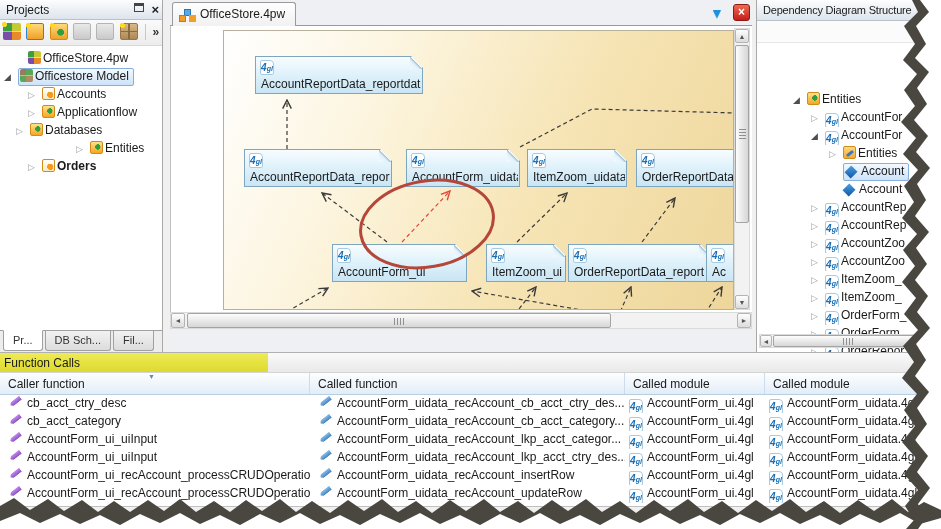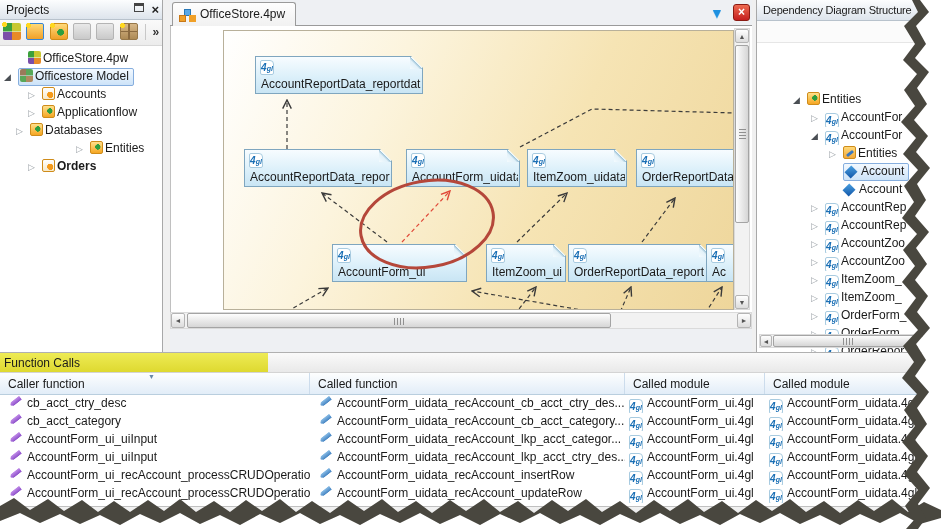--- a/index.html
+++ b/index.html
@@ -183,20 +183,21 @@
     </div>
     <div id="left-tree">
         <div class="trow" style="padding-left: 14px;"><span class="exp"></span><span class="ticon fproj"></span><span class="tlabel">OfficeStore.4pw</span></div>
         <div class="trow" style="padding-left: 4px;"><span class="exp open">◢</span><span class="selwrap"><span class="ticon fmodel"></span><span class="tlabel">Officestore Model</span></span></div>
         <div class="trow" style="padding-left: 28px;"><span class="exp">▷</span><span class="ticon fdoc"></span><span class="tlabel">Accounts</span></div>
         <div class="trow" style="padding-left: 28px;"><span class="exp">▷</span><span class="ticon fgrn"></span><span class="tlabel">Applicationflow</span></div>
         <div class="trow" style="padding-left: 16px;"><span class="exp">▷</span><span class="ticon fgrn"></span><span class="tlabel">Databases</span></div>
         <div class="trow" style="padding-left: 28px; margin-left: 48px;"><span class="exp">▷</span><span class="ticon fgrn"></span><span class="tlabel">Entities</span></div>
         <div class="trow" style="padding-left: 28px;"><span class="exp">▷</span><span class="ticon fdoc"></span><span class="tlabel bold">Orders</span></div>
       </div>
+    <div id="left-tabs"><span class="ltab active">Pr...</span><span class="ltab">DB Sch...</span><span class="ltab">Fil...</span></div>
   </div>
 
   <div id="center">
     <div id="tabbar">
       <div id="doc-tab">
         <span class="orgchart"></span>
         <span>OfficeStore.4pw</span>
       </div>
       <span id="filter-btn">▼</span>
       <span id="canvas-close">×</span>

